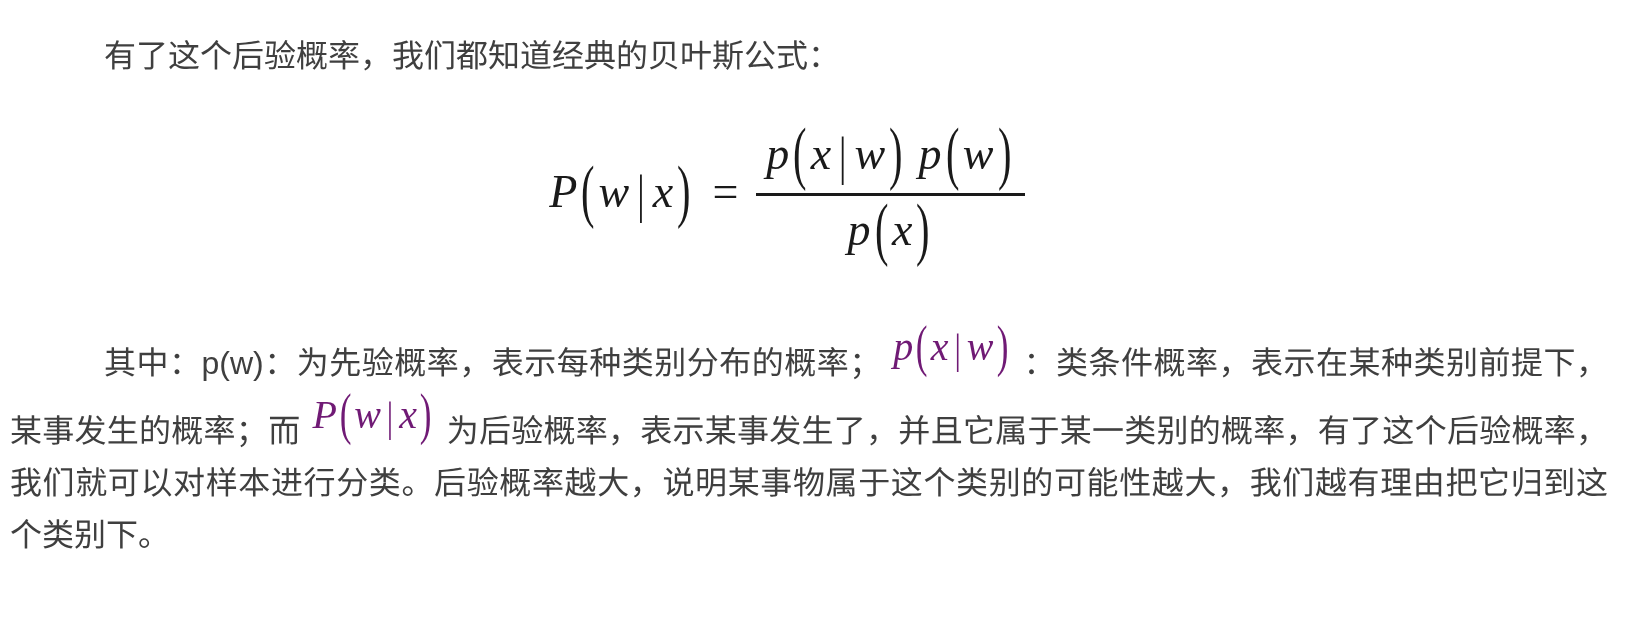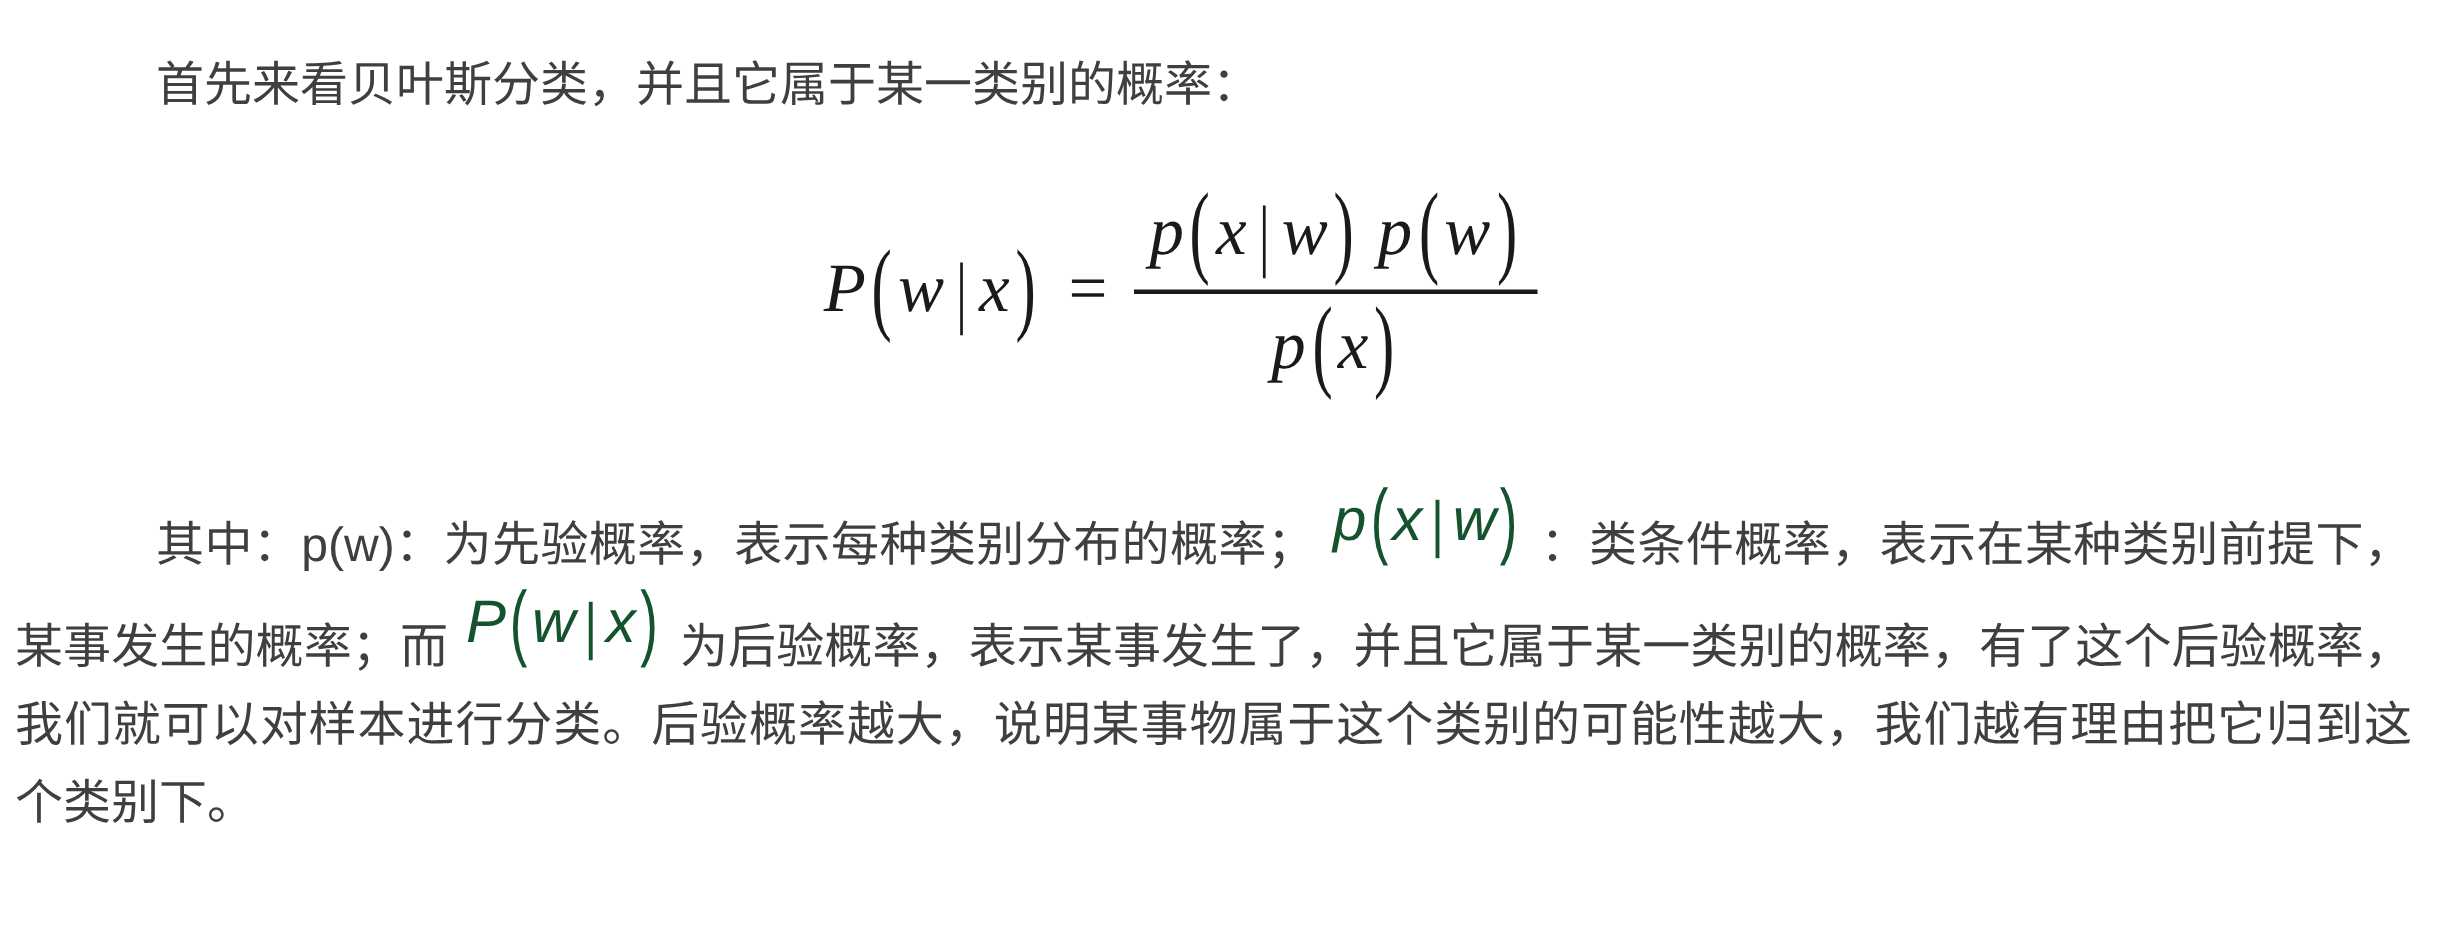--- a/index.html
+++ b/index.html
@@ -72,40 +72,40 @@
   }
   .frac-den {
     display: inline-flex;
     align-items: baseline;
     padding-top: 8px;
   }
   .num-term2 { margin-left: 12px; }
   
   .inline-math {
     display: inline-block;
-    font-family: Liberation Sans, sans-serif;
+    font-family: Liberation Serif, serif;
     font-style: normal;
     font-size: 40px;
     line-height: 52px;
-    color: #14532d;
+    color: #701a75;
     vertical-align: 14px;
     margin: 0 12px;
     white-space: nowrap;
     text-indent: 0;
   }
   .inline-math .mparen { transform: scaleY(1.4) scaleX(0.88); margin: 0 2px; }
   .inline-math .mbar { transform: scaleY(1.3); margin: 0 6px; }
 </style>
 </head>
 <body>
 
 <div class="article">
 
   <p class="para">
-    <span>首先来看贝叶斯分类，并且它属于某一类别的概率：</span>
+    <span>有了这个后验概率，我们都知道经典的贝叶斯公式：</span>
   </p>
 
   <div class="formula-block">
     <span class="display-formula">
       <span class="mrow">
         <span class="mi">P</span>
         <span class="mparen">(</span>
         <span class="mi">w</span>
         <span class="mbar">|</span>
         <span class="mi">x</span>

